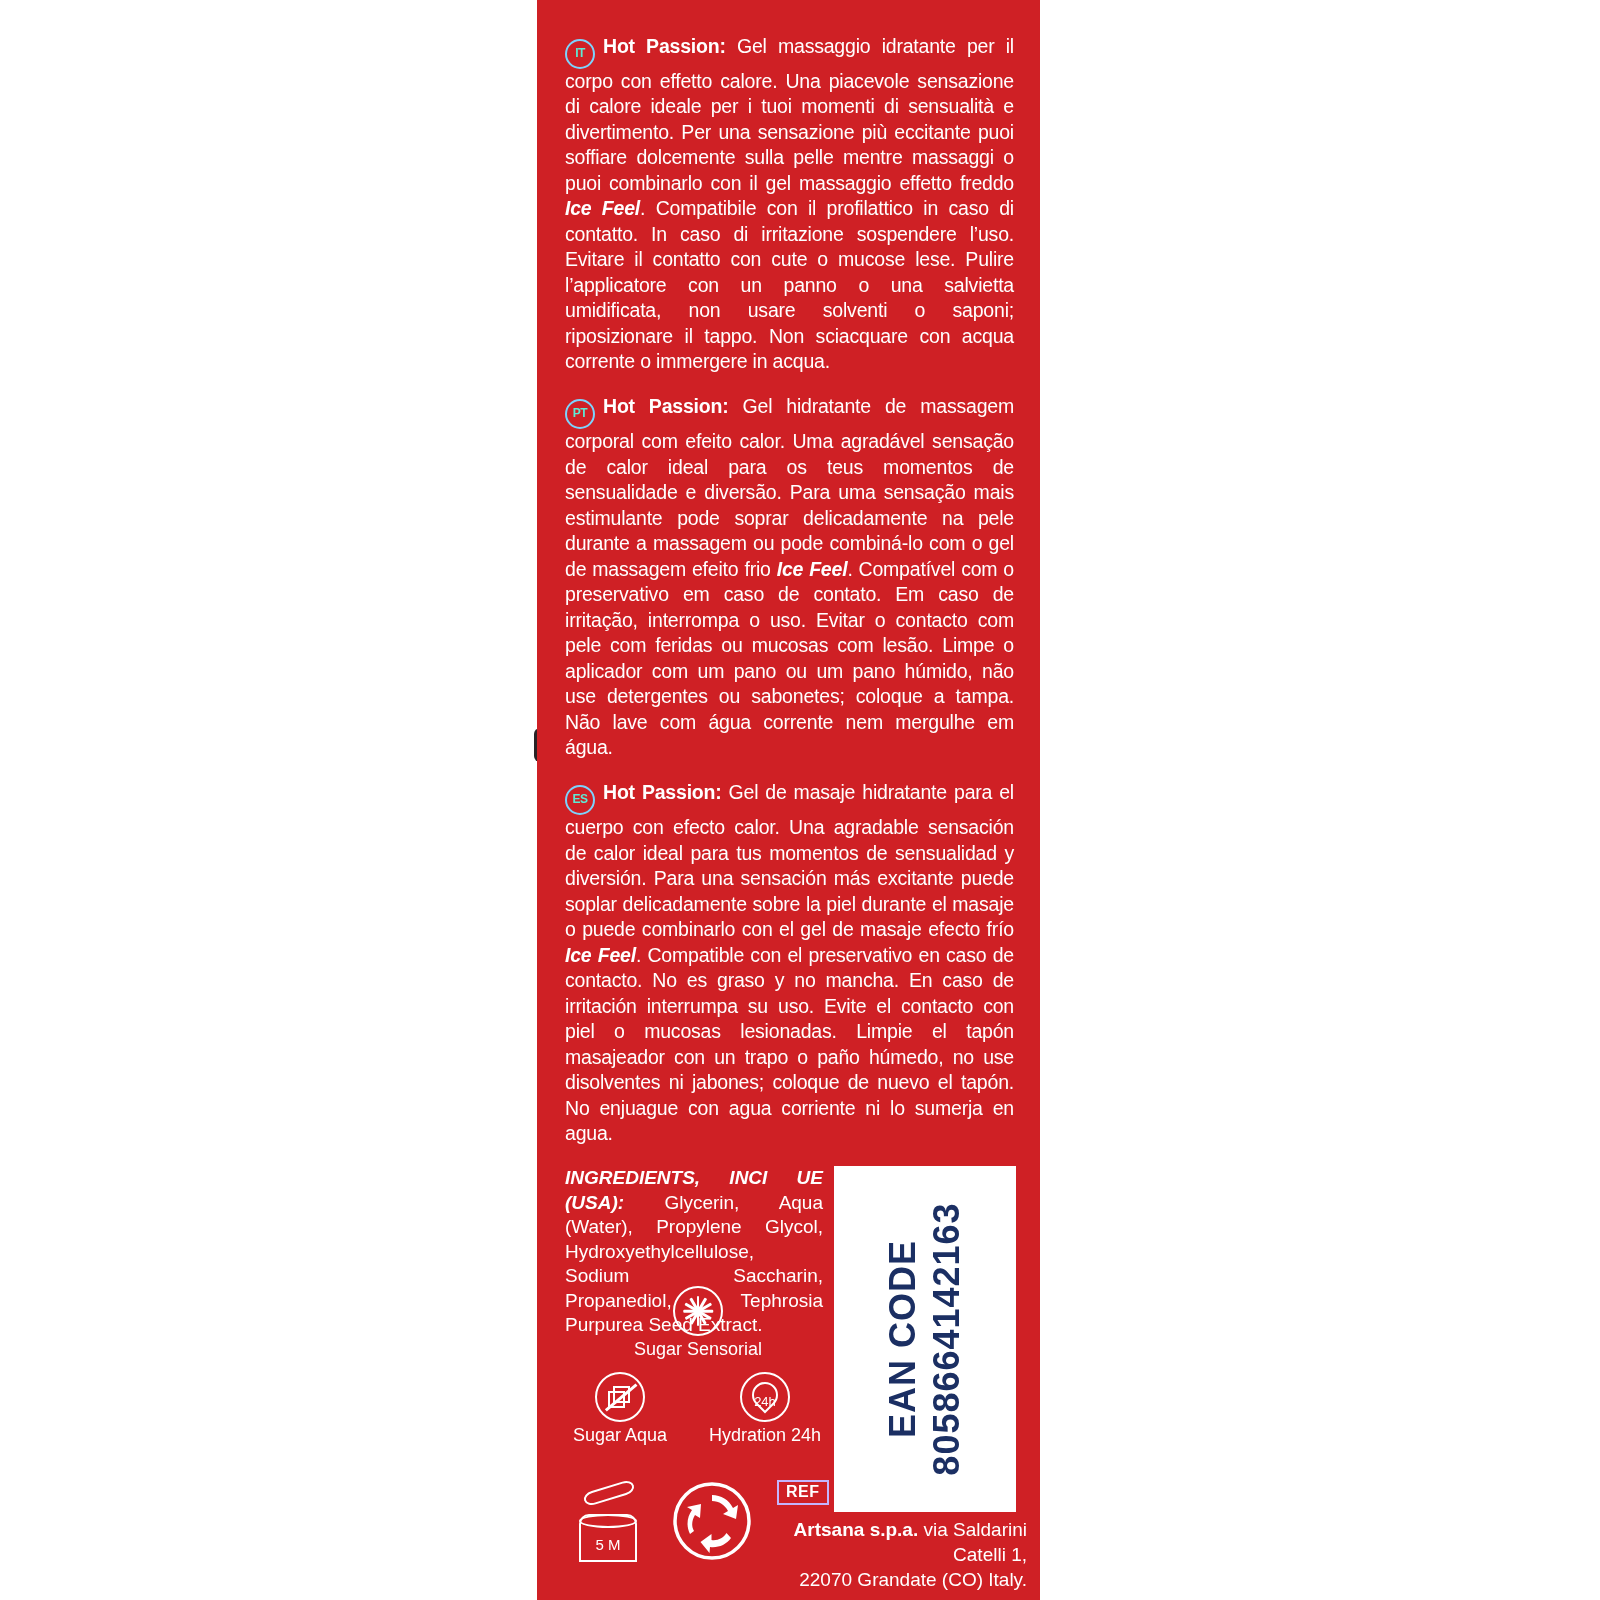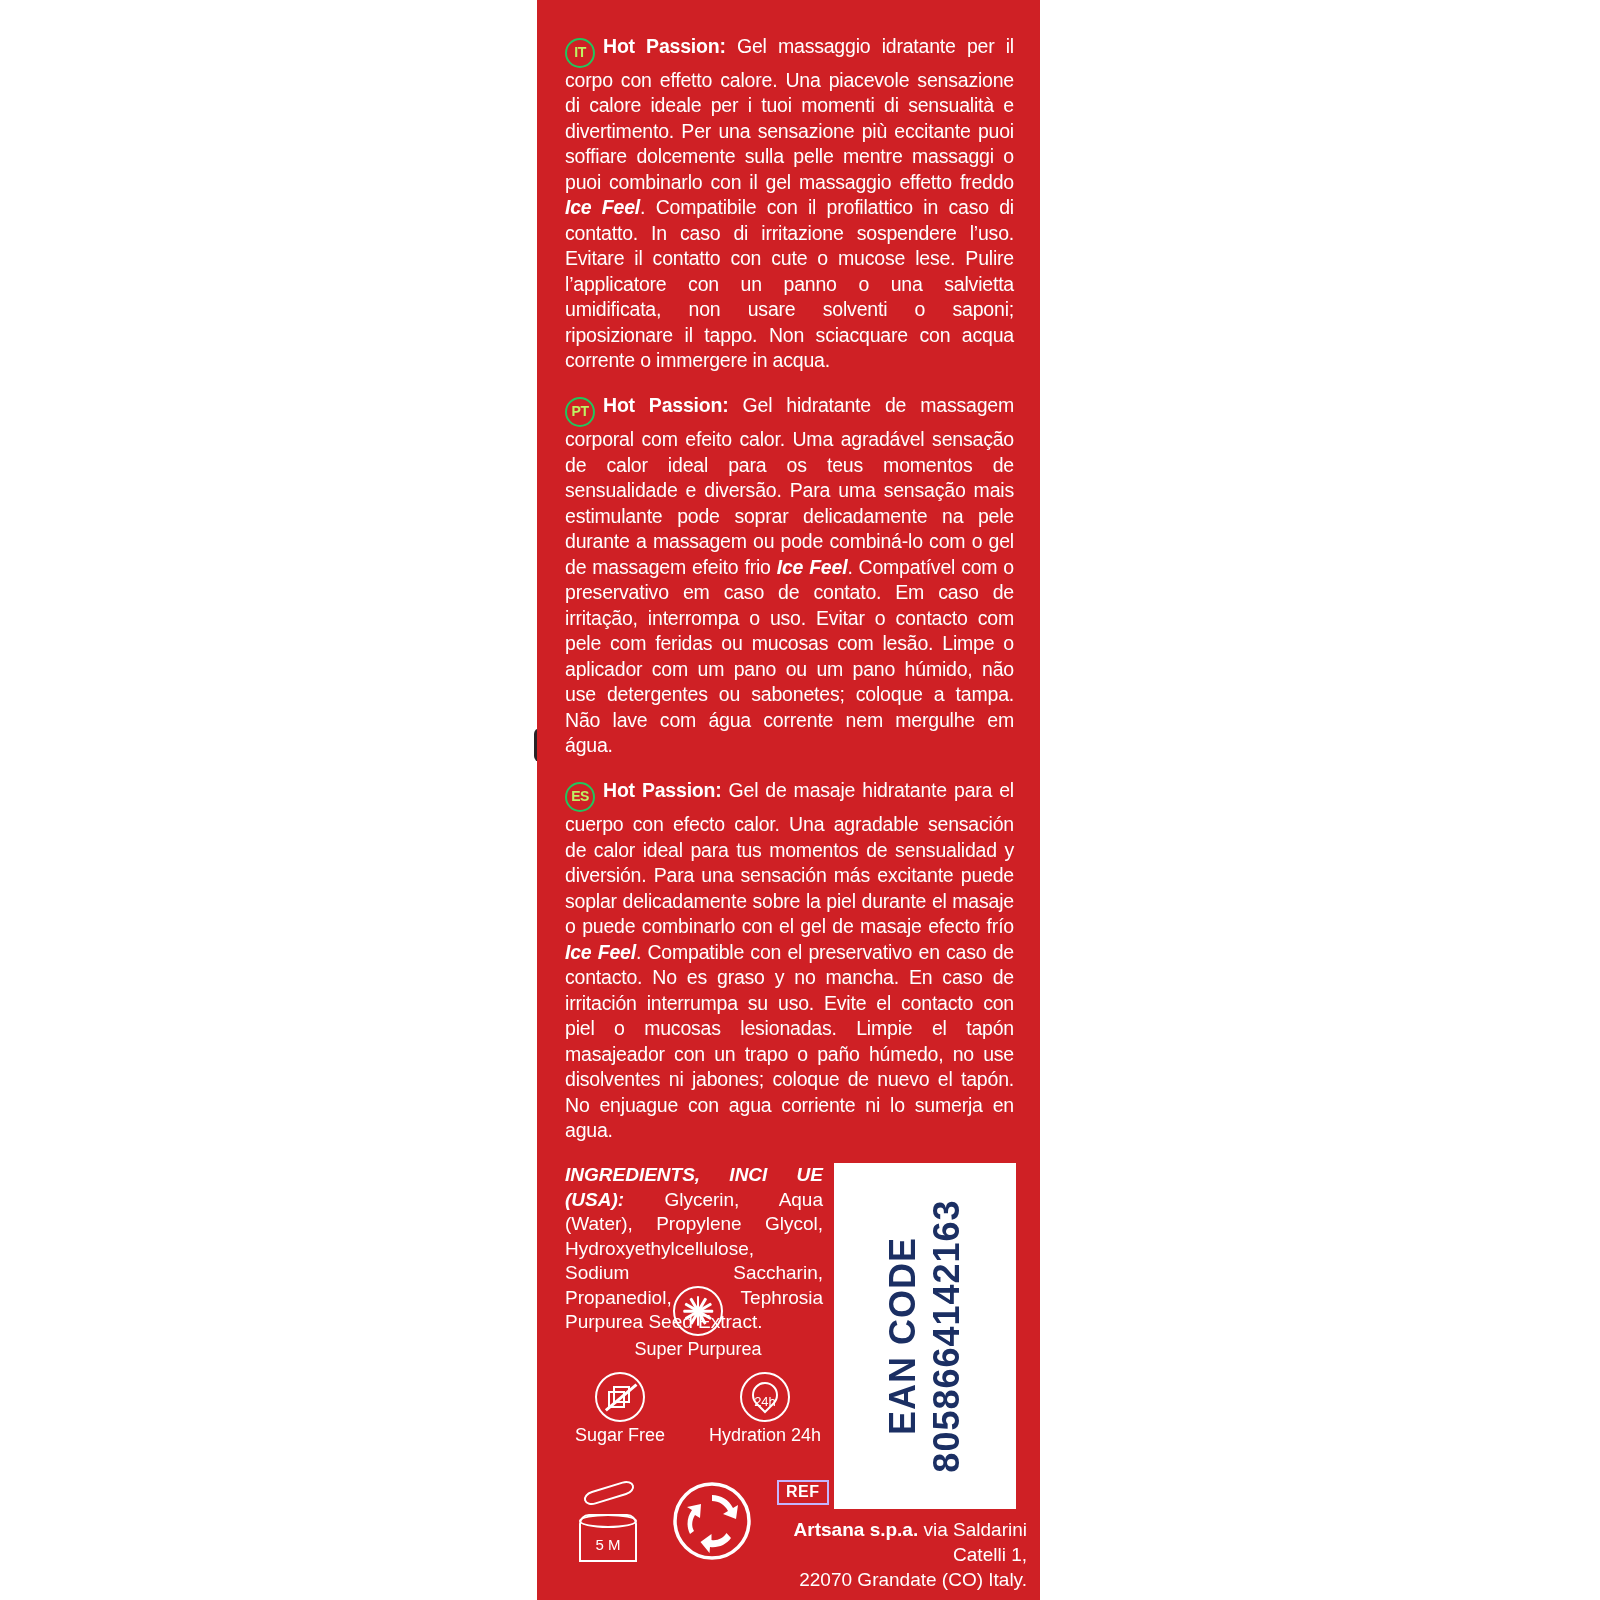--- a/index.html
+++ b/index.html
@@ -53,24 +53,24 @@
 
   .lang-block {
     margin-bottom: 14px;
     position: relative;
   }
 
   .lang-badge {
     display: inline-block;
     width: 26px;
     height: 26px;
-    border: 2px solid #22c55e;
+    border: 2px solid #7dd3fc;
     border-radius: 50%;
-    color: #bef264;
-    font-size: 14px;
+    color: #5eead4;
+    font-size: 12px;
     line-height: 24px;
     text-align: center;
     font-weight: bold;
     letter-spacing: -0.5px;
     vertical-align: -4px;
     margin-right: 8px;
     font-family: "Liberation Sans", sans-serif;
   }
 
   .body-text {
@@ -381,32 +381,32 @@
 
       <div class="feature" style="left: 58px; top: 0; width: 150px;">
         <div class="icon-circle burst">
           <span style="transform: rotate(0deg)"></span>
           <span style="transform: rotate(30deg)"></span>
           <span style="transform: rotate(60deg)"></span>
           <span style="transform: rotate(90deg)"></span>
           <span style="transform: rotate(120deg)"></span>
           <span style="transform: rotate(150deg)"></span>
         </div>
-        <span class="label">Super Purpurea</span>
+        <span class="label">Sugar Sensorial</span>
       </div>
 
       <div class="feature" style="left: -10px; top: 86px; width: 130px;">
         <div class="icon-circle">
           <div class="cube">
             <div class="face f1"></div>
             <div class="face f2"></div>
           </div>
           <div class="slash"></div>
         </div>
-        <span class="label">Sugar Free</span>
+        <span class="label">Sugar Aqua</span>
       </div>
 
       <div class="feature" style="left: 120px; top: 86px; width: 160px;">
         <div class="icon-circle">
           <div class="drop">
             <div class="shape"></div>
             <div class="txt">24h</div>
           </div>
         </div>
         <span class="label">Hydration 24h</span>

